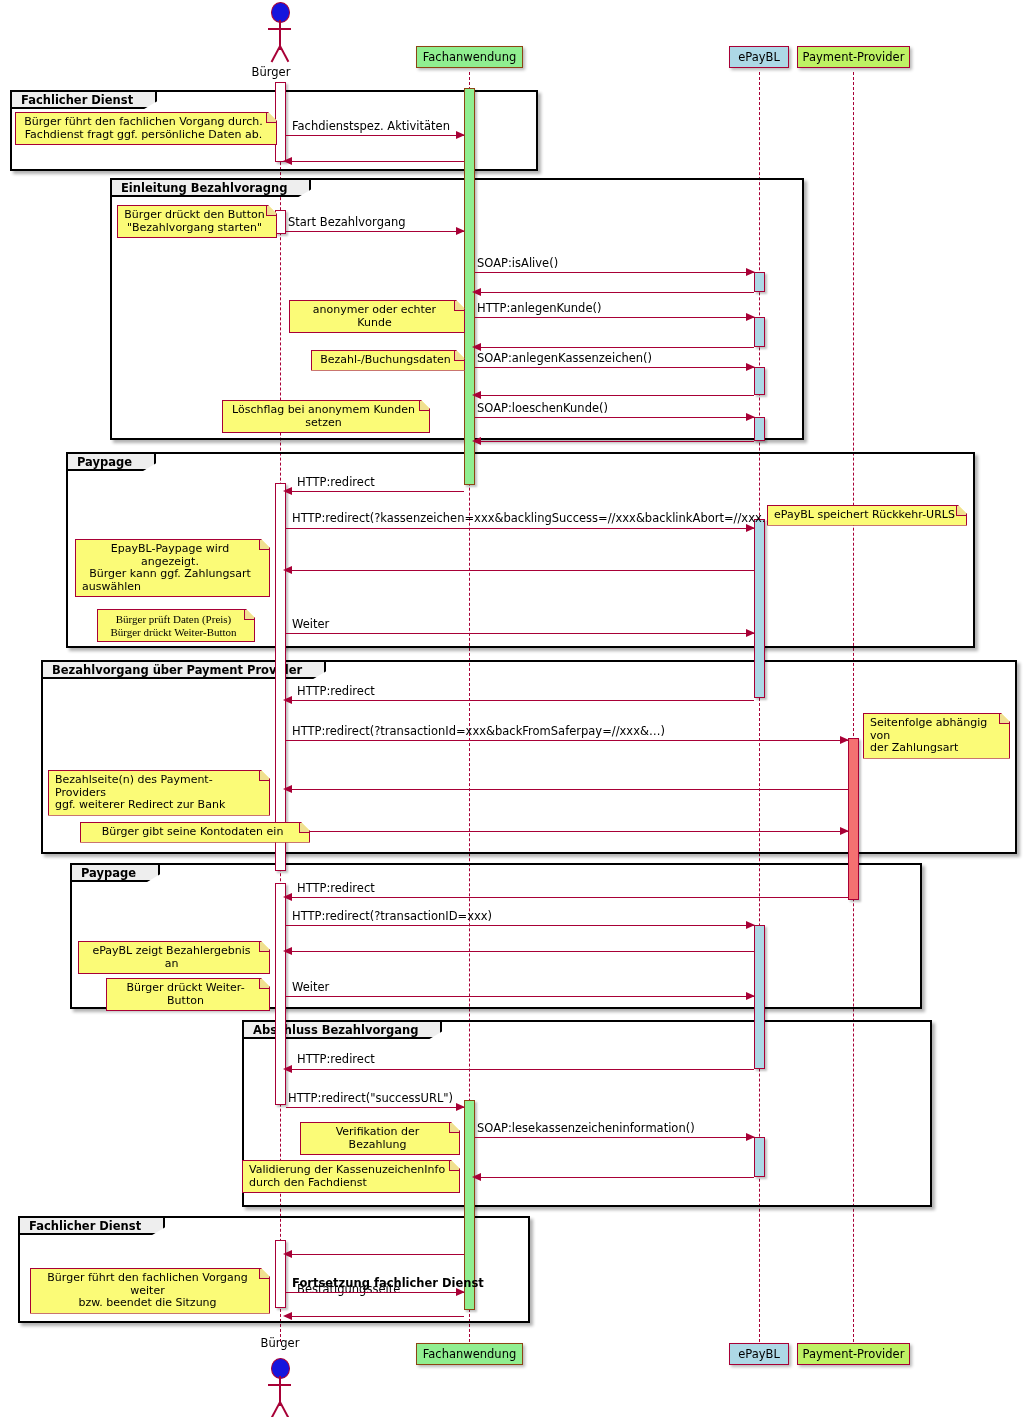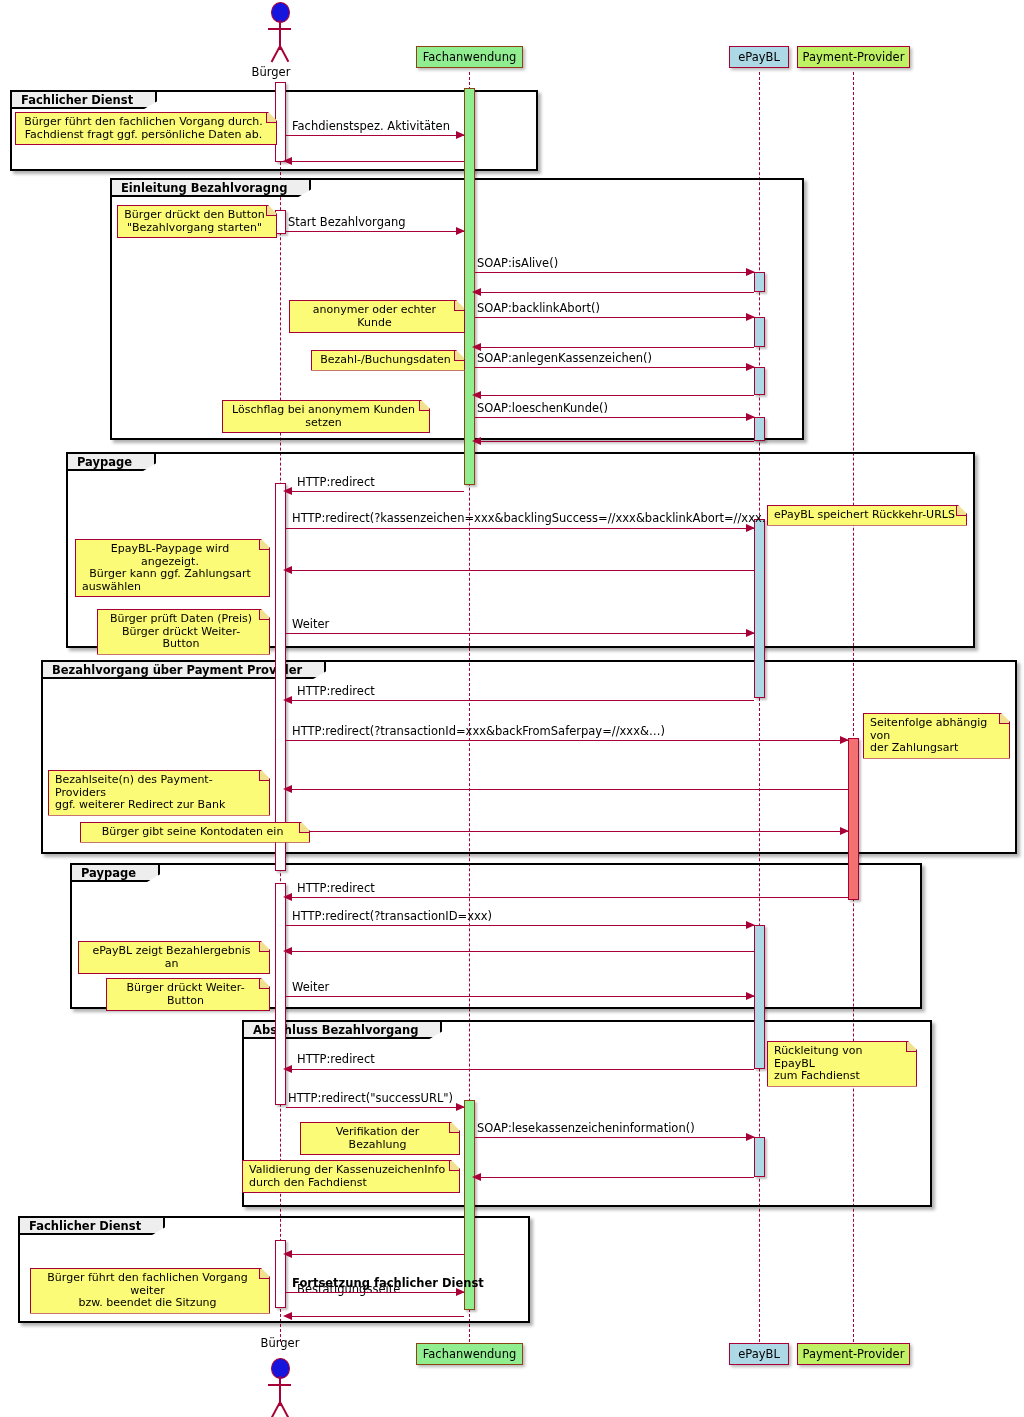--- a/index.html
+++ b/index.html
@@ -175,21 +175,21 @@
 
   <div class="msg" style="left:475px;top:272px;width:279px;"></div>
   <div class="arrow-r" style="left:746px;top:268px;"></div>
   <div class="mlabel" style="left:477px;top:256px;">SOAP:isAlive()</div>
 
   <div class="msg" style="left:475px;top:292px;width:279px;"></div>
   <div class="arrow-l" style="left:472px;top:288px;"></div>
 
   <div class="msg" style="left:475px;top:317px;width:279px;"></div>
   <div class="arrow-r" style="left:746px;top:313px;"></div>
-  <div class="mlabel" style="left:477px;top:301px;">SOAP:backlinkAbort()</div>
+  <div class="mlabel" style="left:477px;top:301px;">HTTP:anlegenKunde()</div>
 
   <div class="msg" style="left:475px;top:347px;width:279px;"></div>
   <div class="arrow-l" style="left:472px;top:343px;"></div>
 
   <div class="msg" style="left:475px;top:367px;width:279px;"></div>
   <div class="arrow-r" style="left:746px;top:363px;"></div>
   <div class="mlabel" style="left:477px;top:351px;">SOAP:anlegenKassenzeichen()</div>
 
   <div class="msg" style="left:475px;top:395px;width:279px;"></div>
   <div class="arrow-l" style="left:472px;top:391px;"></div>
@@ -303,21 +303,21 @@
     <div>ePayBL speichert Rückkehr-URLS</div>
   </div>
 
   <div class="note ctr" style="left:75px;top:539px;width:195px;">
     <div class="fold"></div>
     <div>EpayBL-Paypage wird angezeigt.</div>
     <div>Bürger kann ggf. Zahlungsart</div>
     <div style="text-align:left;">auswählen</div>
   </div>
 
-  <div class="note ctr" style="left:97px;top:609px;width:173px;">
+  <div class="note ctr" style="left:97px;top:609px;width:158px;font-family:Liberation Serif, serif;">
     <div class="fold"></div>
     <div>Bürger prüft Daten (Preis)</div>
     <div>Bürger drückt Weiter-Button</div>
   </div>
 
   <div class="note" style="left:863px;top:713px;width:147px;">
     <div class="fold"></div>
     <div>Seitenfolge abhängig von</div>
     <div>der Zahlungsart</div>
   </div>
@@ -336,25 +336,20 @@
   <div class="note ctr" style="left:78px;top:941px;width:192px;">
     <div class="fold"></div>
     <div>ePayBL zeigt Bezahlergebnis an</div>
   </div>
 
   <div class="note ctr" style="left:106px;top:978px;width:164px;">
     <div class="fold"></div>
     <div>Bürger drückt Weiter-Button</div>
   </div>
 
-  <div class="note" style="left:767px;top:1041px;width:150px;">
-    <div class="fold"></div>
-    <div>Rückleitung von EpayBL</div>
-    <div>zum Fachdienst</div>
-  </div>
 
   <div class="note ctr" style="left:300px;top:1122px;width:160px;">
     <div class="fold"></div>
     <div>Verifikation der Bezahlung</div>
   </div>
 
   <div class="note" style="left:242px;top:1160px;width:218px;">
     <div class="fold"></div>
     <div>Validierung der KassenuzeichenInfo</div>
     <div>durch den Fachdienst</div>

